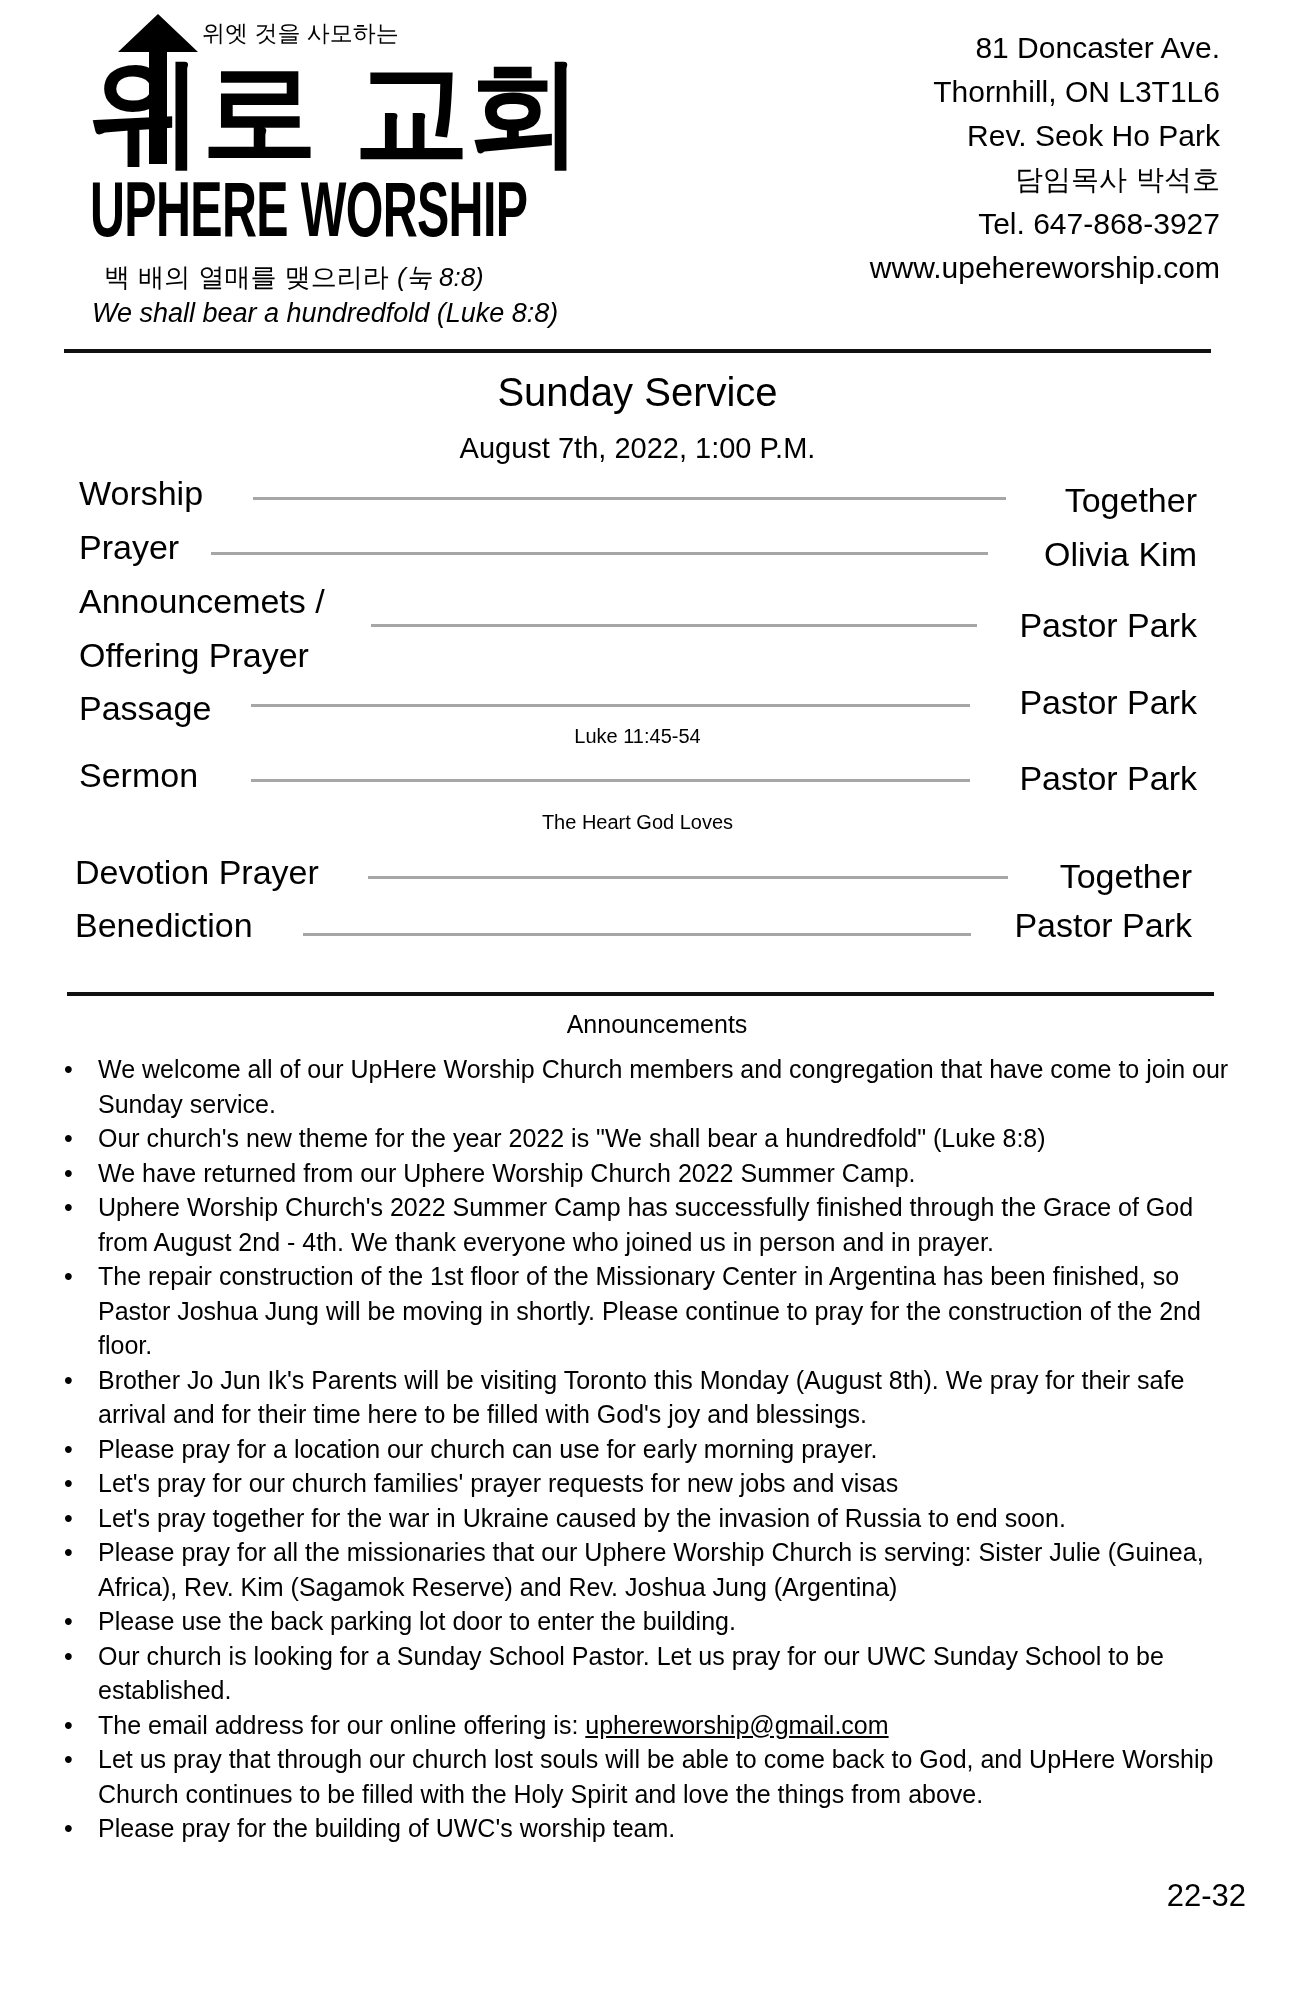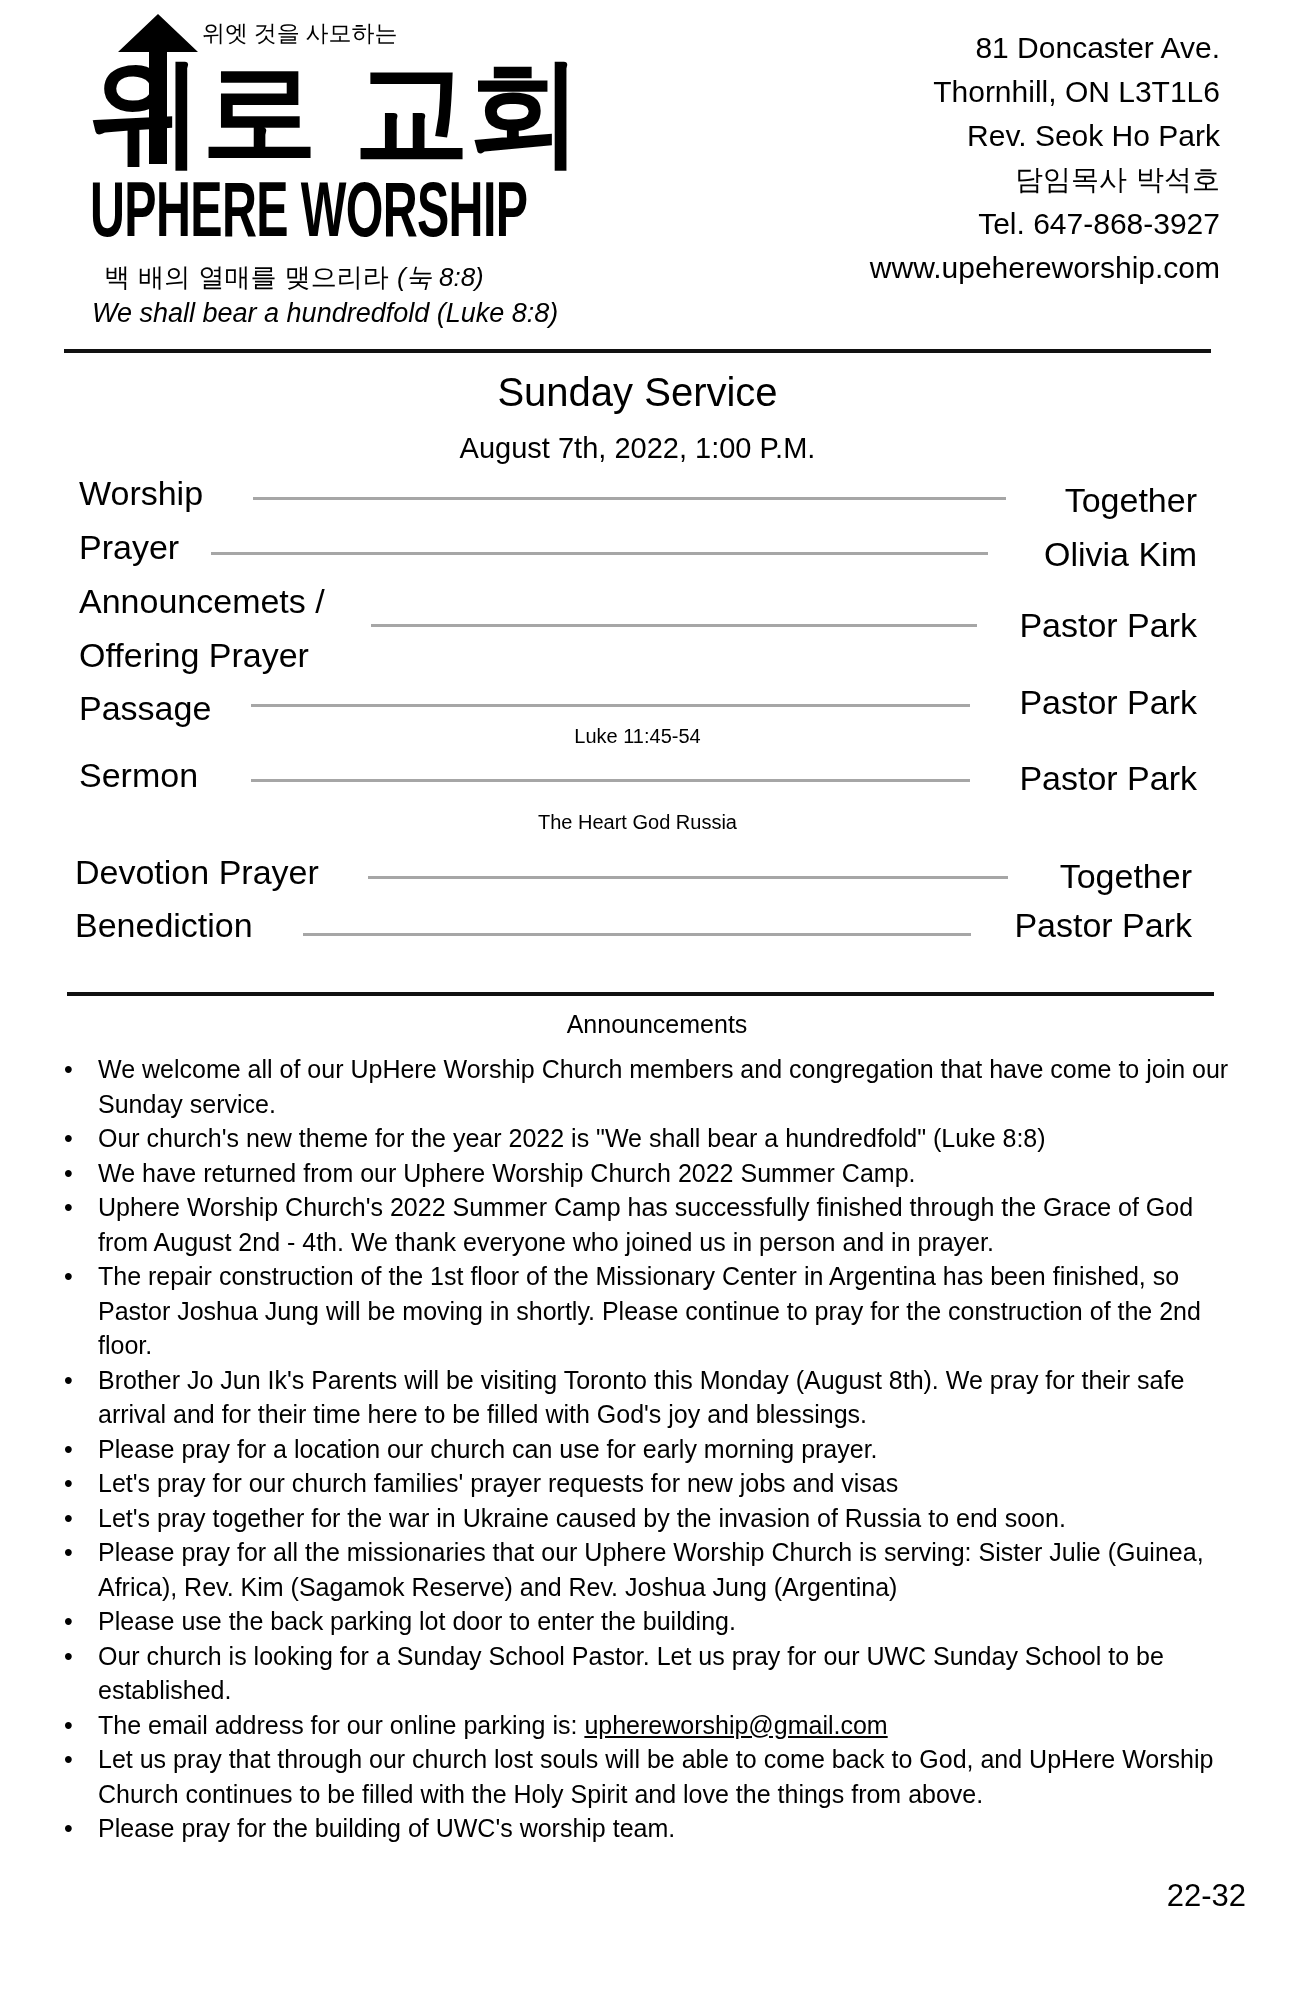--- a/index.html
+++ b/index.html
@@ -1,21 +1,21 @@
 <!DOCTYPE html>
 <html><head>
 <meta charset="utf-8">
 <style>
   html, body { margin:0; padding:0; background:#ffffff; }
   body { width:1294px; height:2000px; position:relative; overflow:hidden;
          font-family:"Liberation Sans", "DejaVu Sans", sans-serif; color:#000; }
   .abs { position:absolute; }
   
   .logo-arrow { left:118px; top:14px; width:80px; height:150px; }
-  .logo-tagline { left:202px; top:18px; font-size:23px; font-family:Liberation Serif, serif; }
+  .logo-tagline { left:202px; top:18px; font-size:23px; font-family:Liberation Sans, sans-serif; }
   .logo-korean { left:88px; top:52px; font-size:118px; font-weight:bold; letter-spacing:-2px;
                  font-family:"DejaVu Sans", sans-serif; line-height:1; transform:scaleX(0.98); transform-origin:left; }
   .logo-english { left:90px; top:170px; font-size:78px; font-weight:bold; line-height:1;
                   font-family:"Liberation Sans", sans-serif; transform:scaleX(0.62); transform-origin:left; letter-spacing:-1px; }
   .motto-ko { left:104px; top:260px; font-size:26px; font-family:"DejaVu Sans", sans-serif; }
   .motto-ko .it { font-style:italic; font-family:"Liberation Sans", sans-serif; }
   .motto-en { left:92px; top:298px; font-size:27px; font-style:italic; }
   
   .contact { right:74px; top:26px; text-align:right; font-size:30px; line-height:44px; }
   .contact div { white-space:nowrap; }
@@ -86,21 +86,21 @@
 <div class="abs item-who" style="right:97px; top:606px;">Pastor Park</div>
 
 <div class="abs item-label" style="left:79px; top:689px;">Passage</div>
 <div class="abs line" style="left:251px; top:704px; width:719px;"></div>
 <div class="abs item-who" style="right:97px; top:683px;">Pastor Park</div>
 <div class="abs center-title sub-note" style="top:725px;">Luke 11:45-54</div>
 
 <div class="abs item-label" style="left:79px; top:756px;">Sermon</div>
 <div class="abs line" style="left:251px; top:779px; width:719px;"></div>
 <div class="abs item-who" style="right:97px; top:759px;">Pastor Park</div>
-<div class="abs center-title sub-note" style="top:811px;">The Heart God Russia</div>
+<div class="abs center-title sub-note" style="top:811px;">The Heart God Loves</div>
 
 <div class="abs item-label" style="left:75px; top:853px;">Devotion Prayer</div>
 <div class="abs line" style="left:368px; top:876px; width:640px;"></div>
 <div class="abs item-who" style="right:102px; top:857px;">Together</div>
 
 <div class="abs item-label" style="left:75px; top:906px;">Benediction</div>
 <div class="abs line" style="left:303px; top:933px; width:668px;"></div>
 <div class="abs item-who" style="right:102px; top:906px;">Pastor Park</div>
 
 <div class="abs rule rule-mid"></div>
@@ -112,18 +112,18 @@
   <li>We have returned from our Uphere Worship Church 2022 Summer Camp.</li>
   <li>Uphere Worship Church's 2022 Summer Camp has successfully finished through the Grace of God from August 2nd - 4th. We thank everyone who joined us in person and in prayer.</li>
   <li>The repair construction of the 1st floor of the Missionary Center in Argentina has been finished, so Pastor Joshua Jung will be moving in shortly. Please continue to pray for the construction of the 2nd floor.</li>
   <li>Brother Jo Jun Ik's Parents will be visiting Toronto this Monday (August 8th). We pray for their safe arrival and for their time here to be filled with God's joy and blessings.</li>
   <li>Please pray for a location our church can use for early morning prayer.</li>
   <li>Let's pray for our church families' prayer requests for  new jobs and visas</li>
   <li>Let's pray together for the war in Ukraine caused by the invasion of Russia to end soon.</li>
   <li>Please pray for all the missionaries that our Uphere Worship Church is serving: Sister Julie (Guinea, Africa), Rev. Kim (Sagamok Reserve) and Rev. Joshua Jung (Argentina)</li>
   <li>Please use the back parking lot door to enter the building.</li>
   <li>Our church is looking for a Sunday School Pastor. Let us pray for our UWC Sunday School to be established.</li>
-  <li><span>The email address for our online parking is:</span> <a class="email">uphereworship@gmail.com</a></li>
+  <li><span>The email address for our online offering is:</span> <a class="email">uphereworship@gmail.com</a></li>
   <li>Let us pray that through our church lost souls will be able to come back to God, and UpHere Worship Church continues to be filled with the Holy Spirit and love the things from above.</li>
   <li>Please pray for the building of UWC's worship team.</li>
 </ul>
 
 <div class="abs page-num">22-32</div>
 
 </body></html>

